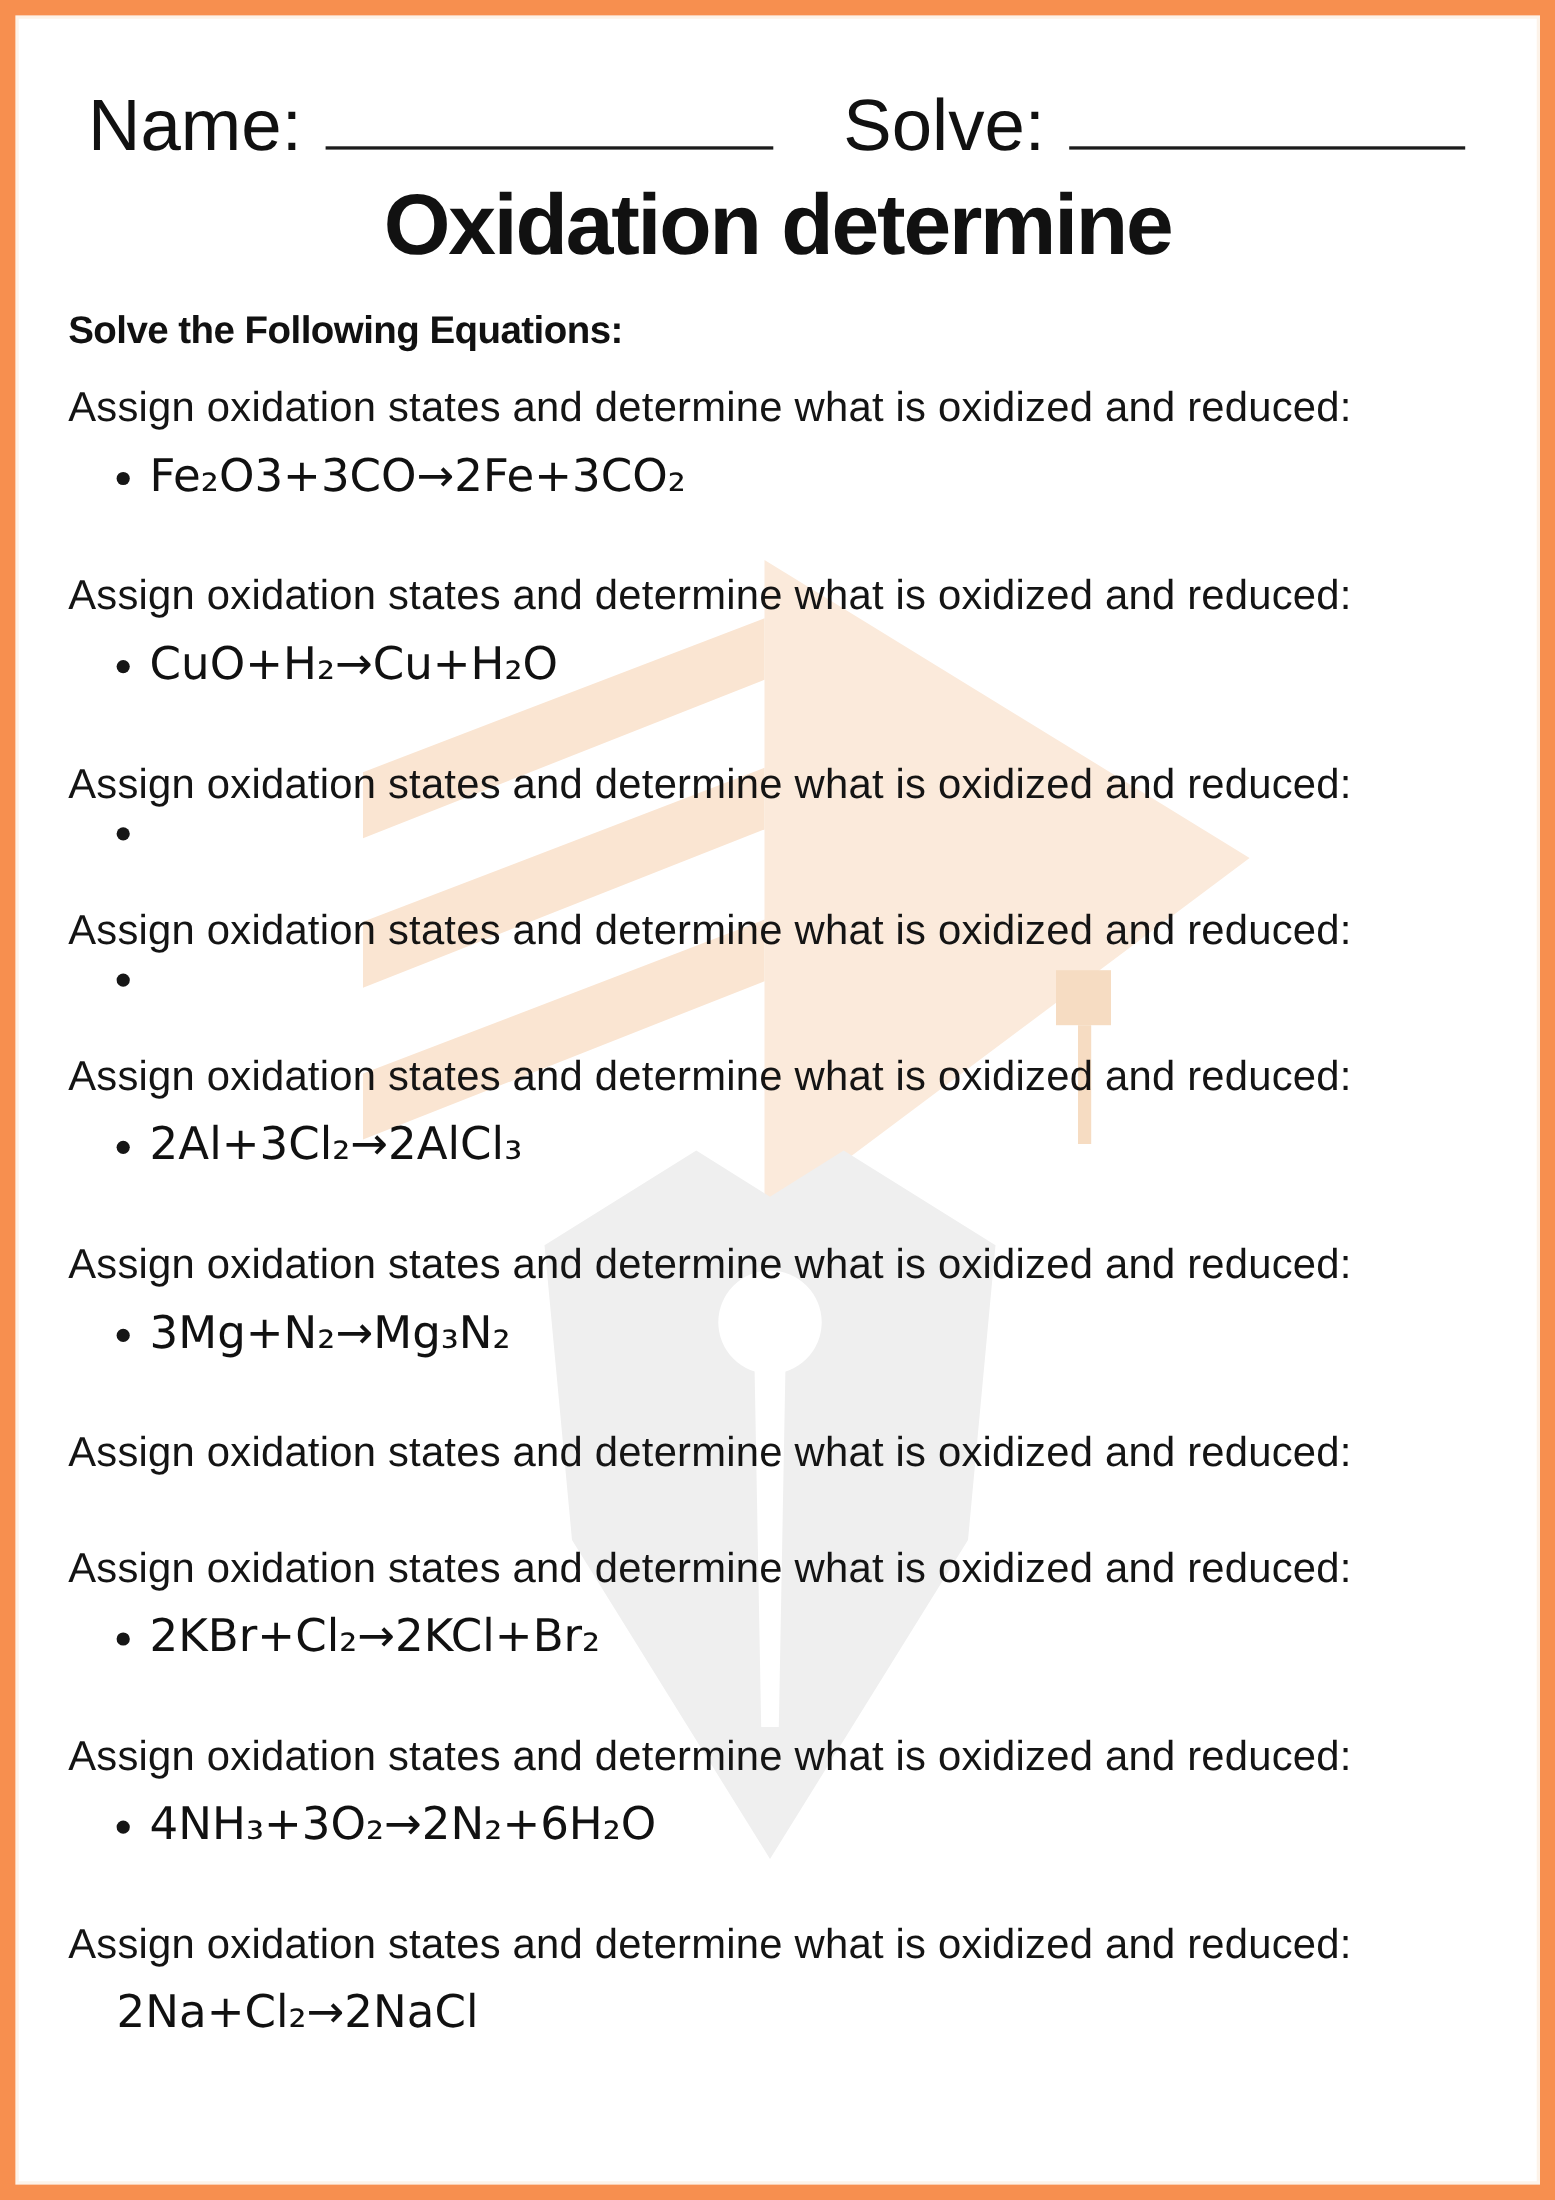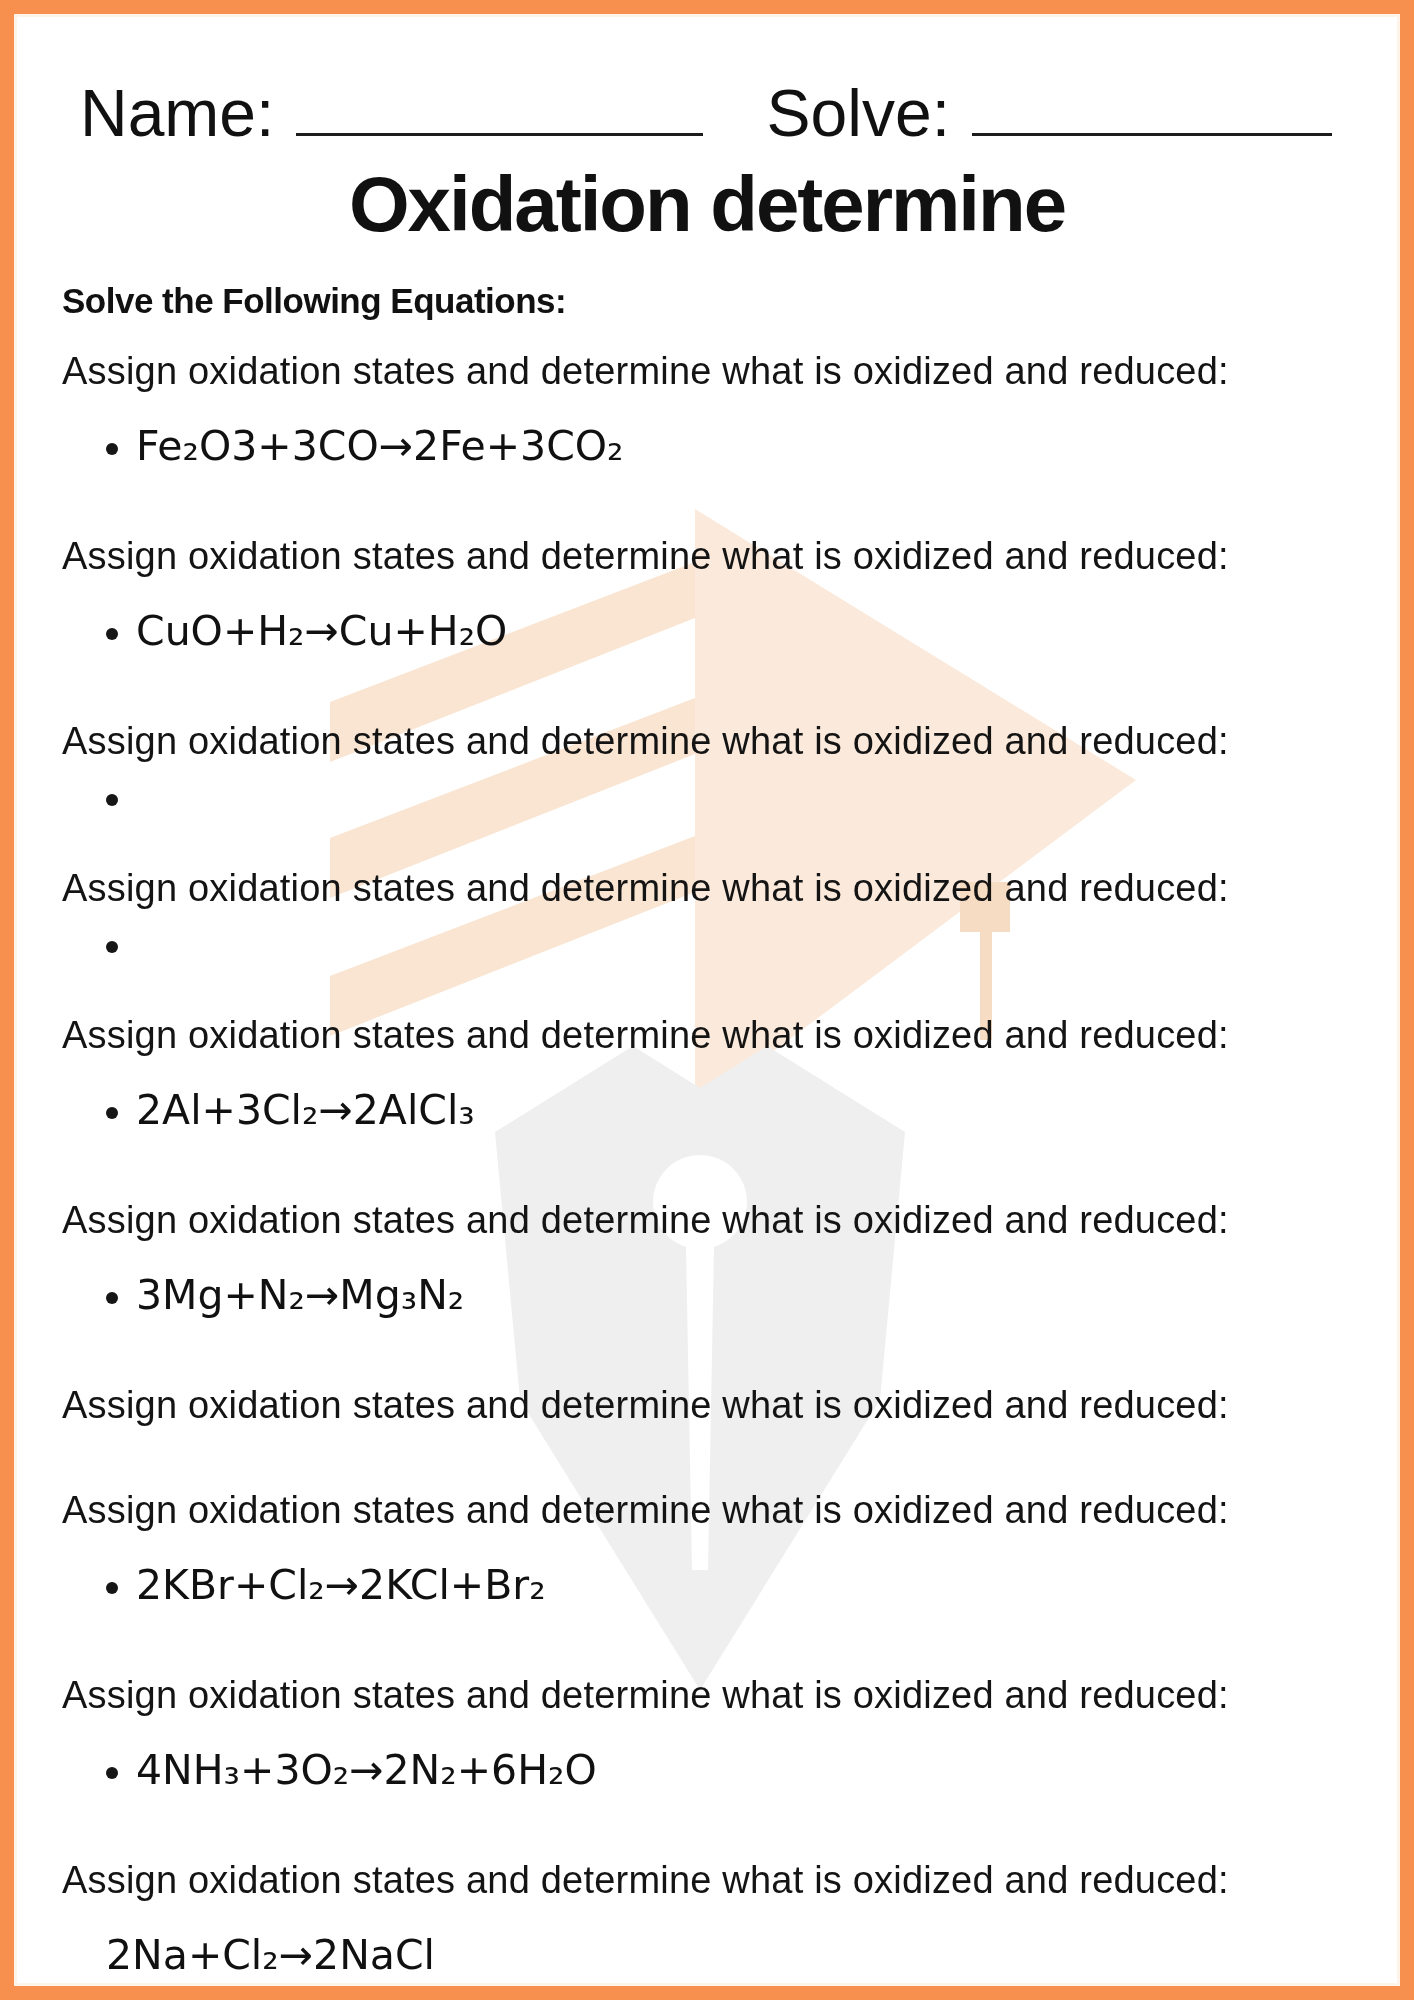--- a/index.html
+++ b/index.html
@@ -55,21 +55,21 @@
   }
   
   .questions{margin-top:28px;}
   .q-block{margin-bottom:59px;}
   .q-prompt{
     font-size:38px;line-height:46px;font-weight:400;color:#141414;
     letter-spacing:0.2px;
   }
   .q-eq-row{
     display:flex;align-items:center;
-    margin-top:24px;padding-left:44px;
+    margin-top:10px;padding-left:44px;
   }
   .bullet{
     width:12px;height:12px;border-radius:50%;
     background:#161616;flex:0 0 auto;
     margin-right:18px;margin-top:6px;
   }
   .q-eq{
     font-family:"DejaVu Sans", sans-serif;
     font-size:41px;line-height:56px;font-weight:400;
     letter-spacing:0px;

